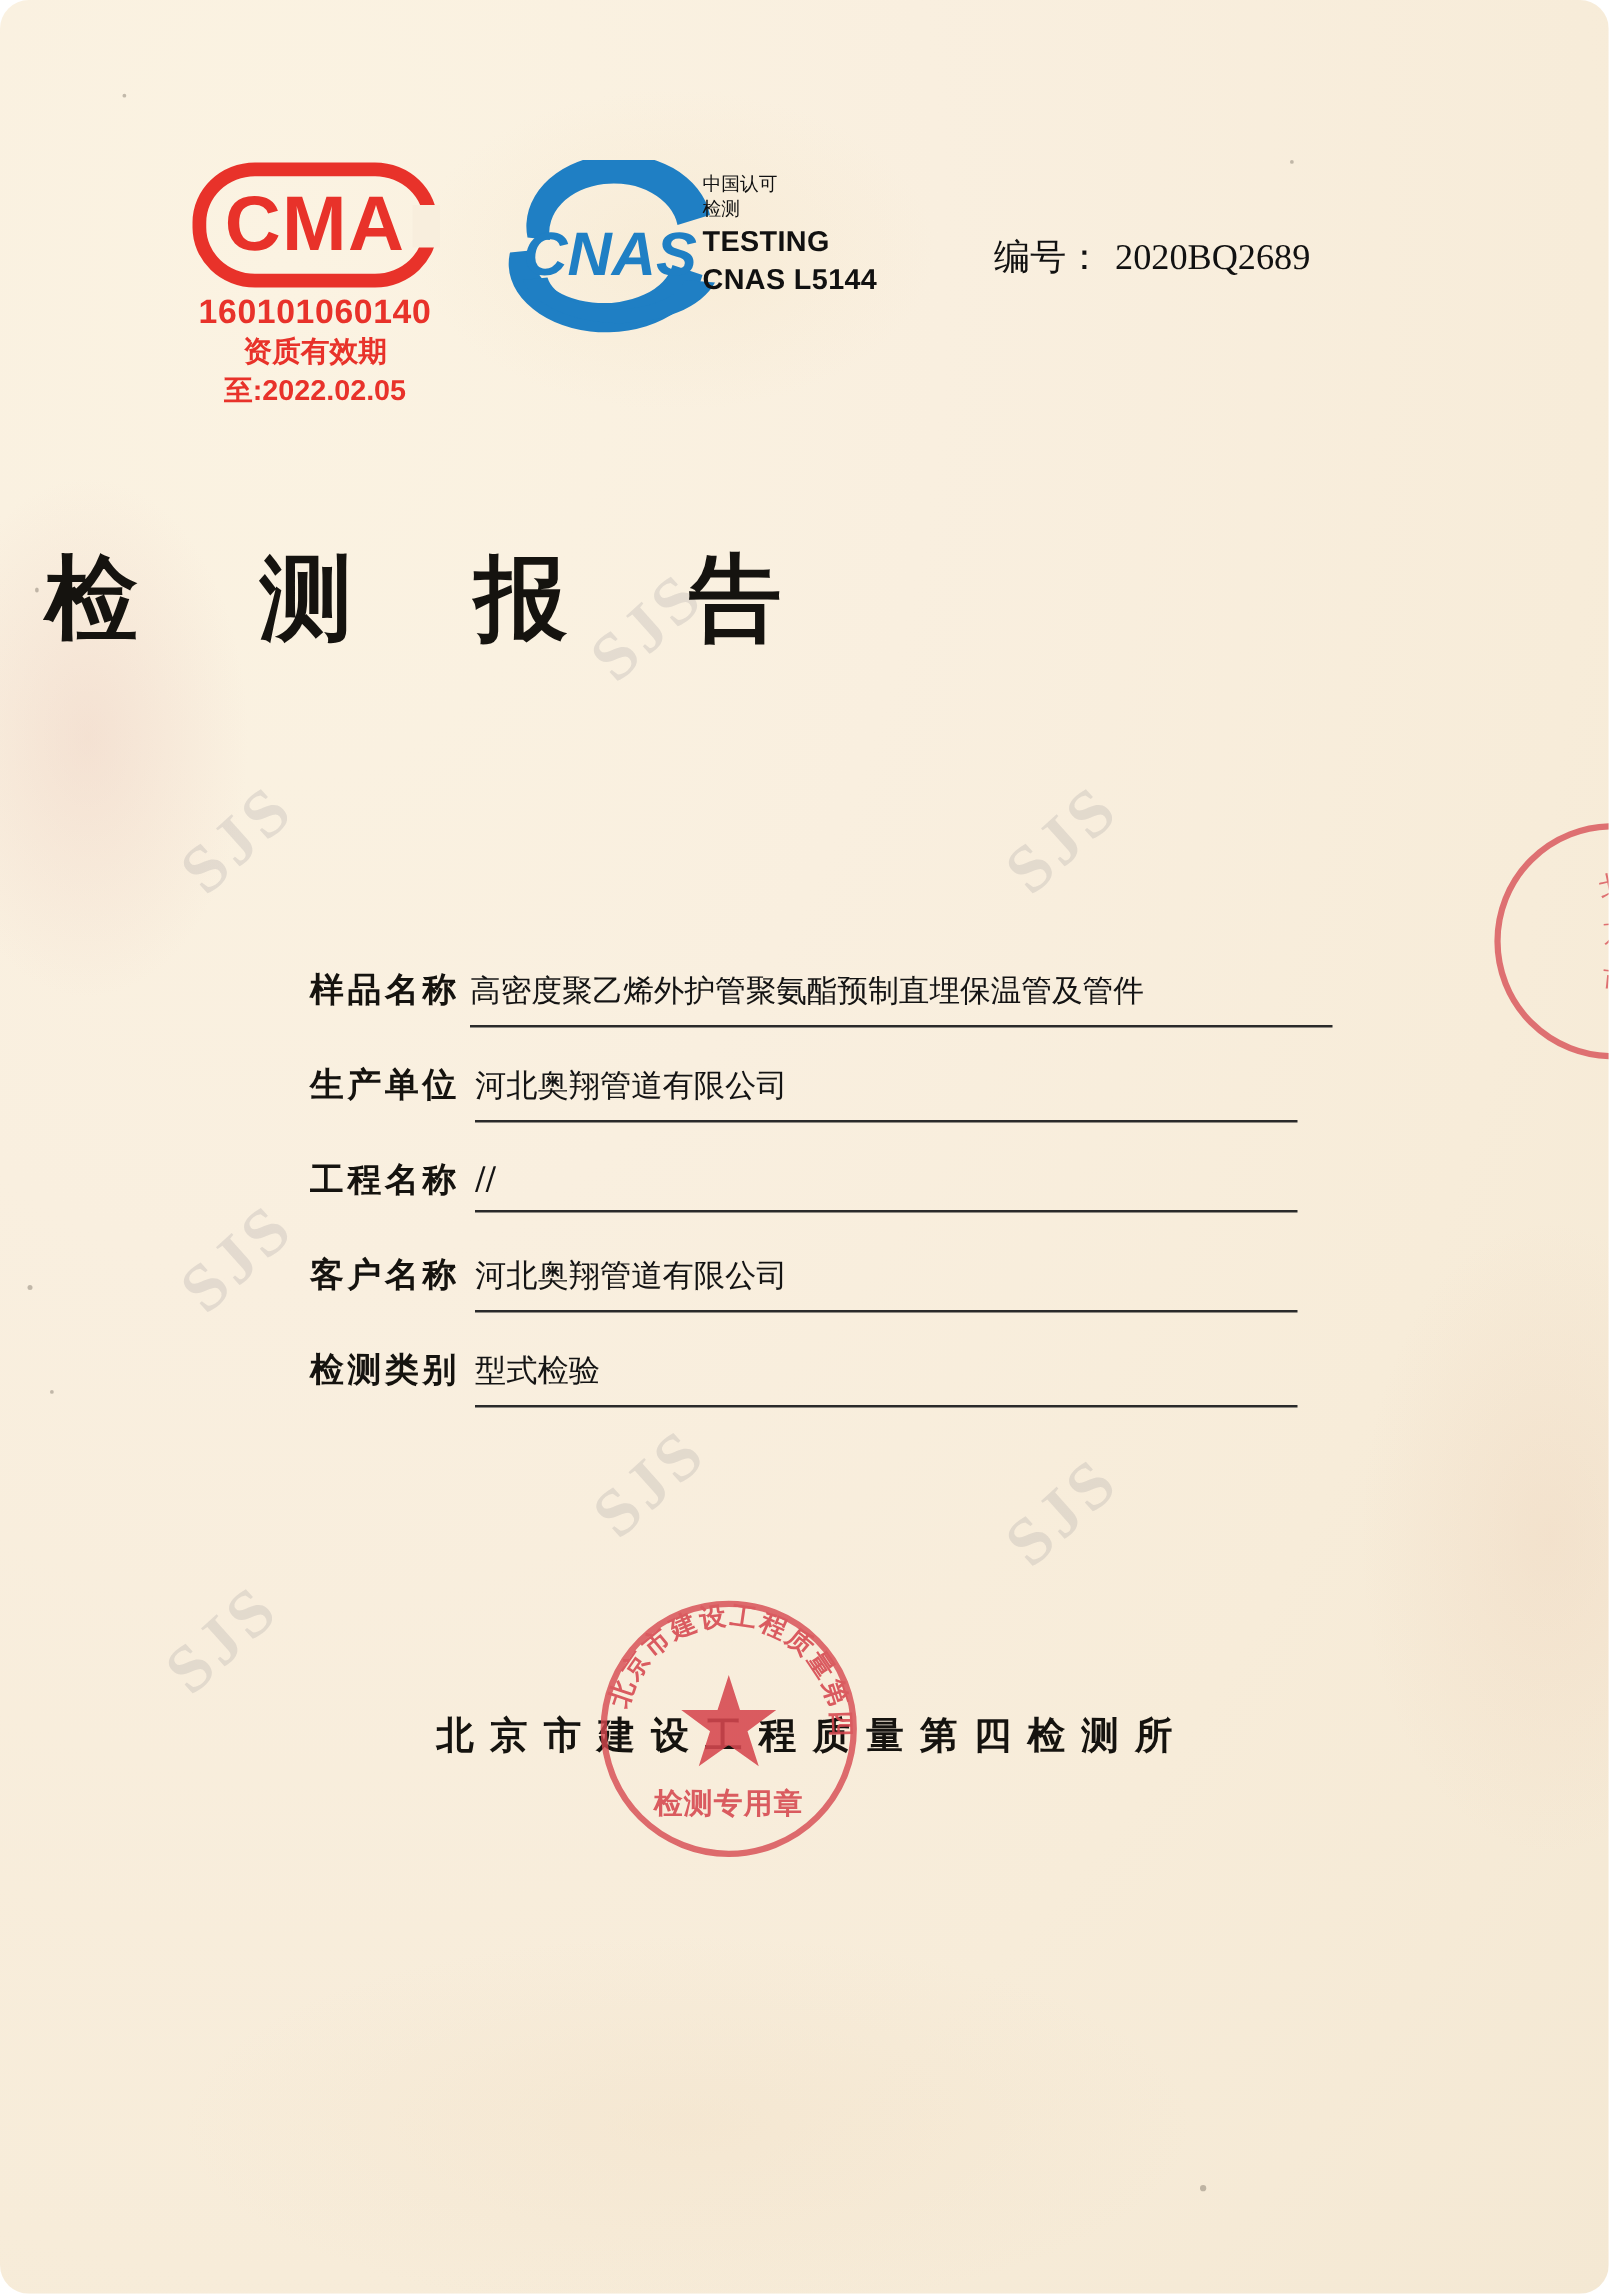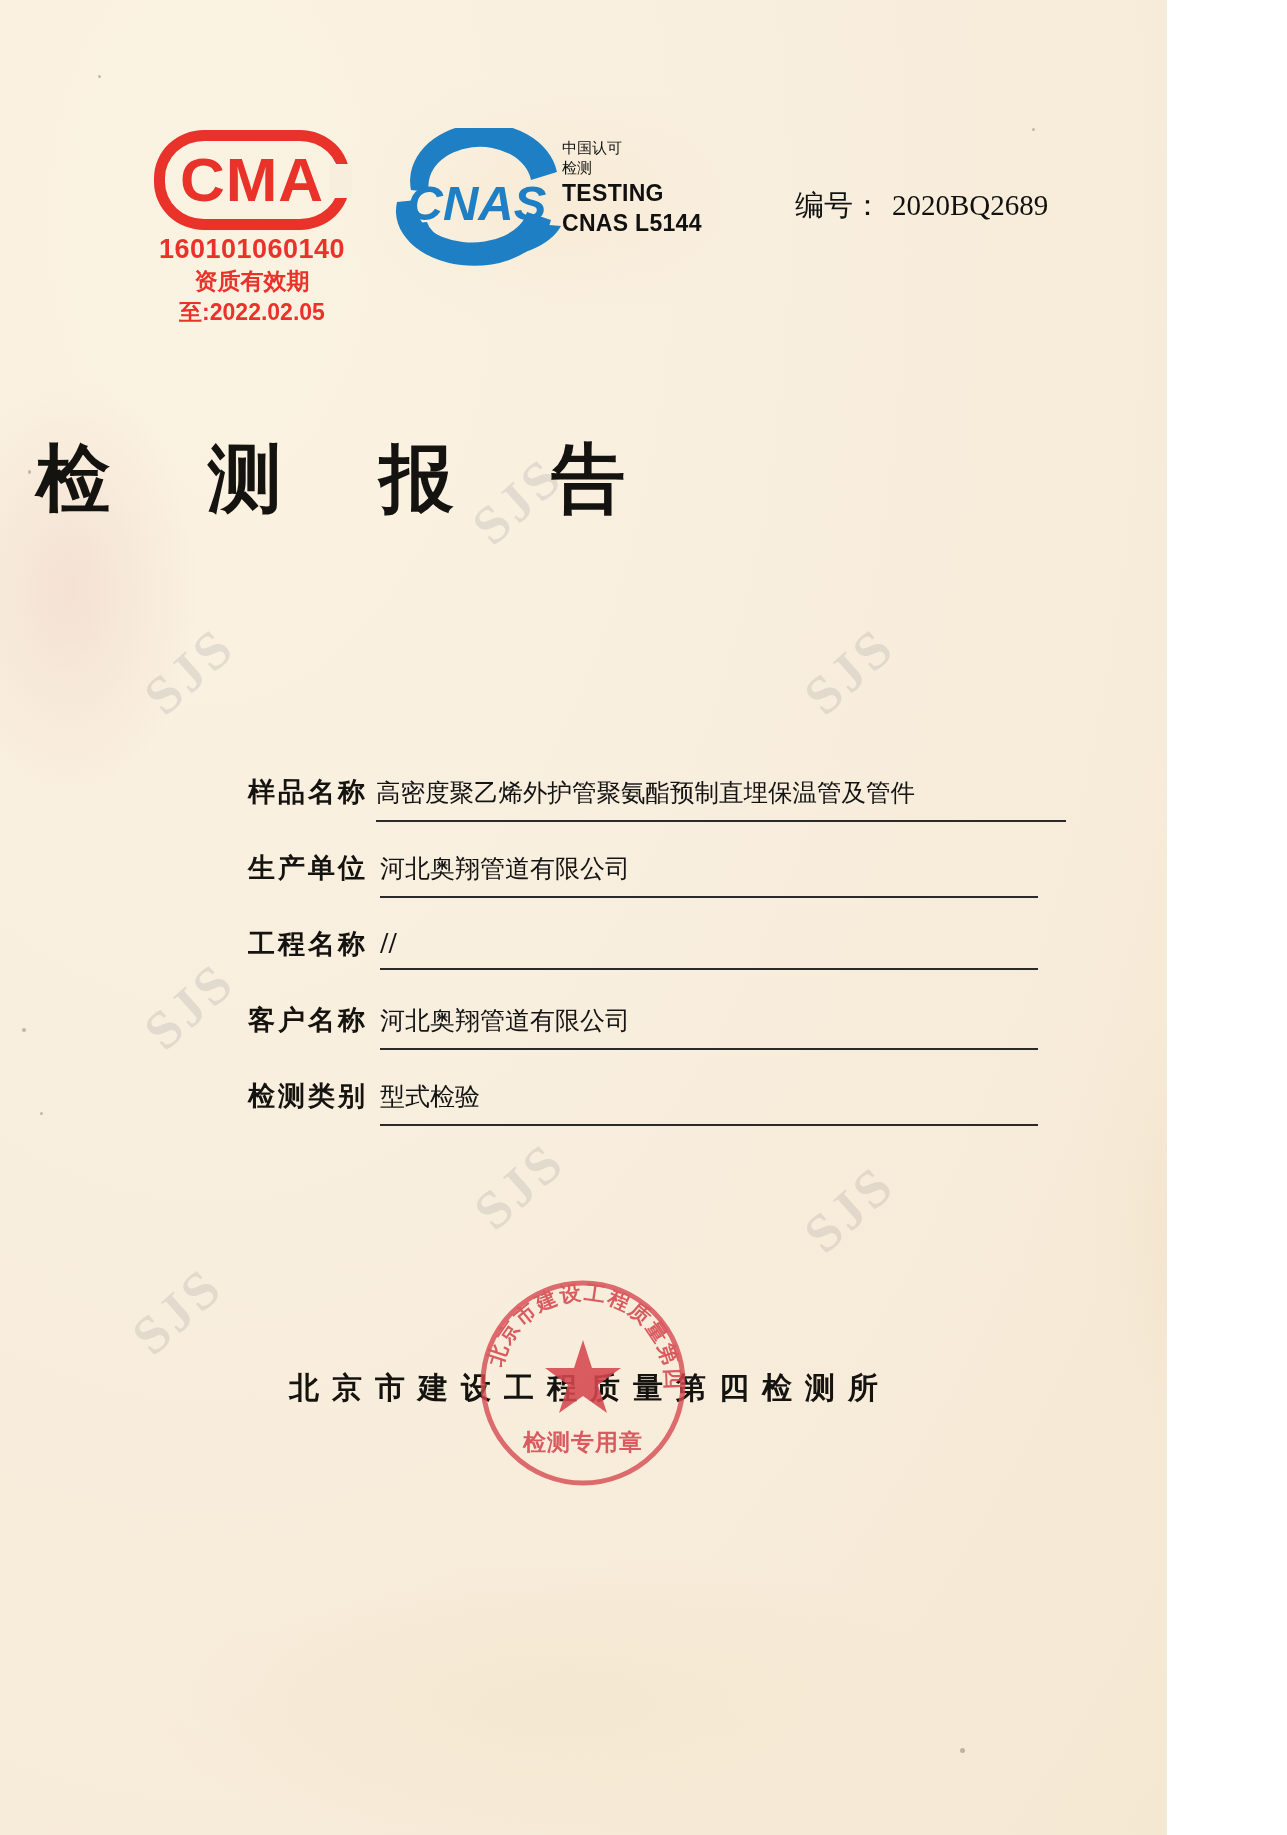--- a/index.html
+++ b/index.html
@@ -5,26 +5,27 @@
   html, body {
     margin: 0;
     padding: 0;
     background: #ffffff;
   }
   body {
     font-family: "Liberation Serif", "DejaVu Serif", serif;
   }
   .page {
     position: relative;
-    width: 1167px;
+    width: 1287px;
     height: 1835px;
     overflow: hidden;
     background:
       radial-gradient(ellipse at 18% 12%, #fbf3e2 0%, #f9efdf 35%, #f7ecd9 70%, #f4e8d3 100%);
     box-sizing: border-box;
+    border-radius: 23px;
   }
   
   .blotch {
     position: absolute;
     border-radius: 50%;
     pointer-events: none;
   }
   .b1 { left: -60px; top: 380px; width: 260px; height: 420px; background: radial-gradient(ellipse at center, rgba(233,196,184,0.35) 0%, rgba(233,196,184,0) 70%); }
   .b2 { left: 1090px; top: 980px; width: 300px; height: 500px; background: radial-gradient(ellipse at center, rgba(235,205,180,0.30) 0%, rgba(235,205,180,0) 72%); }
   .b3 { left: 330px; top: 70px; width: 420px; height: 260px; background: radial-gradient(ellipse at center, rgba(246,231,205,0.5) 0%, rgba(246,231,205,0) 70%); }
@@ -84,21 +85,21 @@
     margin-top: 1px;
     font-family: "Liberation Sans", sans-serif;
     font-weight: bold;
     font-size: 23px;
     color: #e8322a;
     letter-spacing: 0px;
   }
 
   .cnas {
     position: absolute;
-    left: 381px;
+    left: 392px;
     top: 128px;
     width: 196px;
     height: 140px;
     text-decoration: underline;
   }
   .cnas svg { display: block; }
 
   .cnas-lines {
     position: absolute;
     left: 562px;

